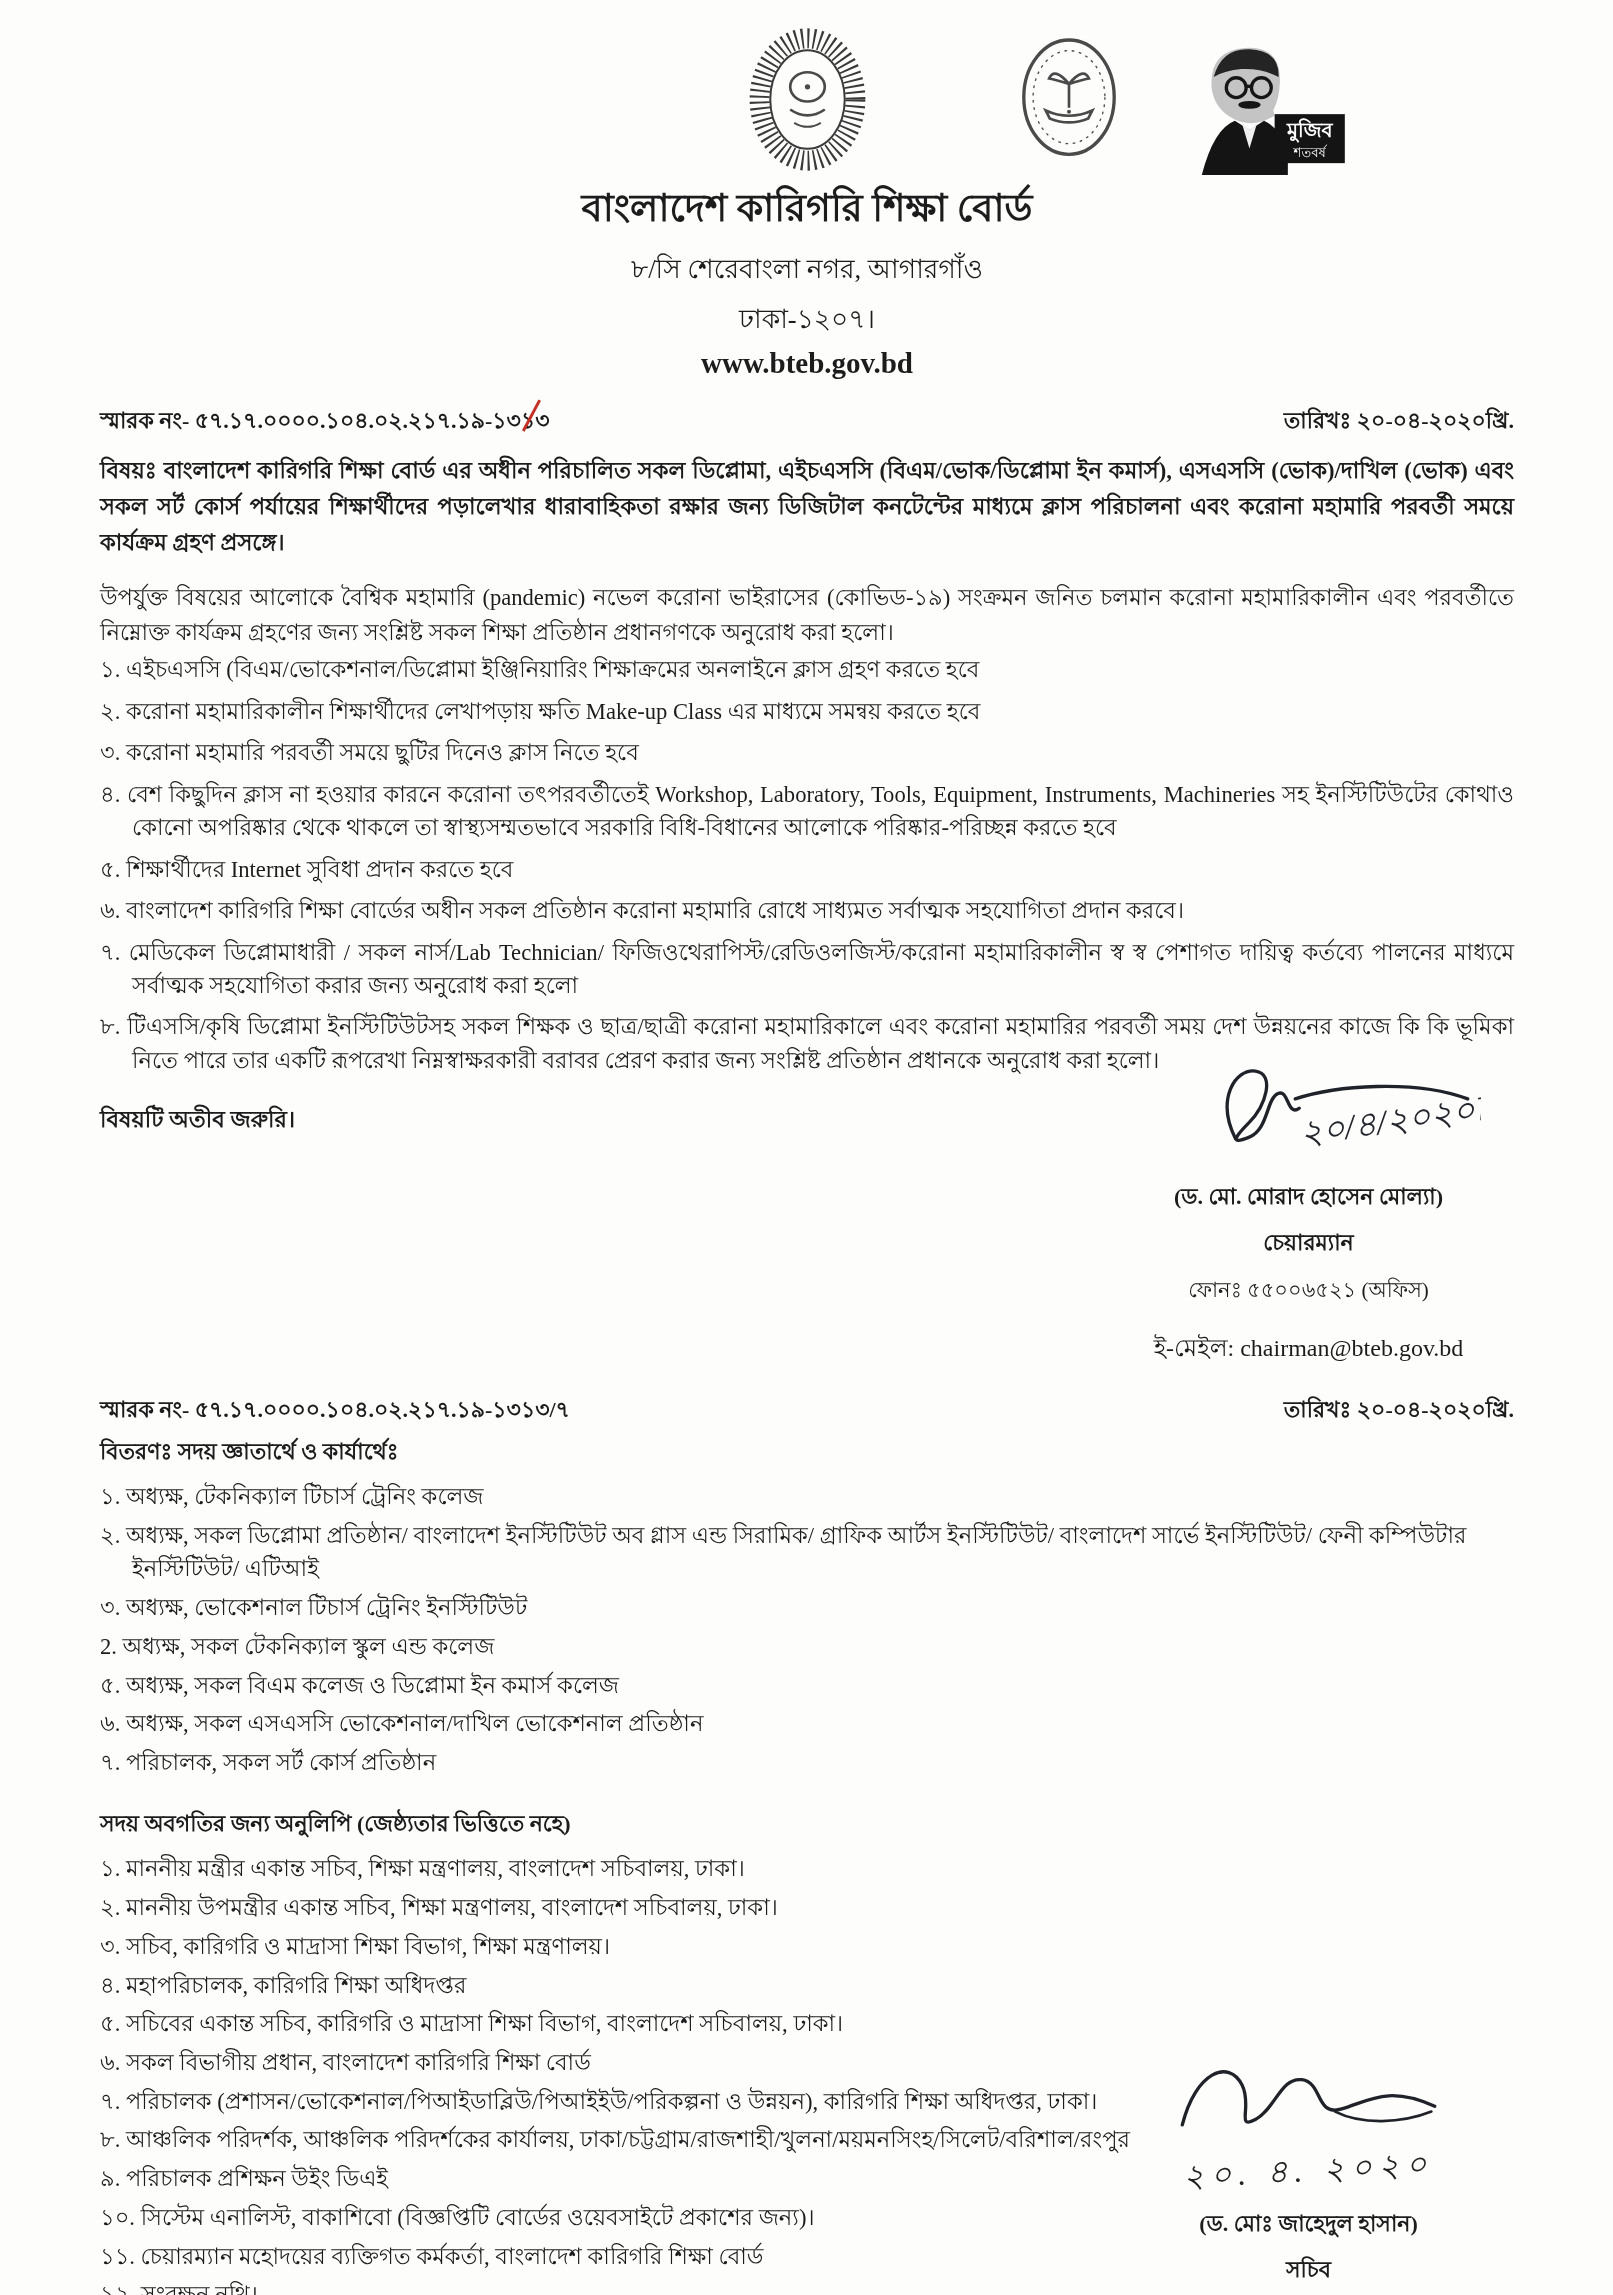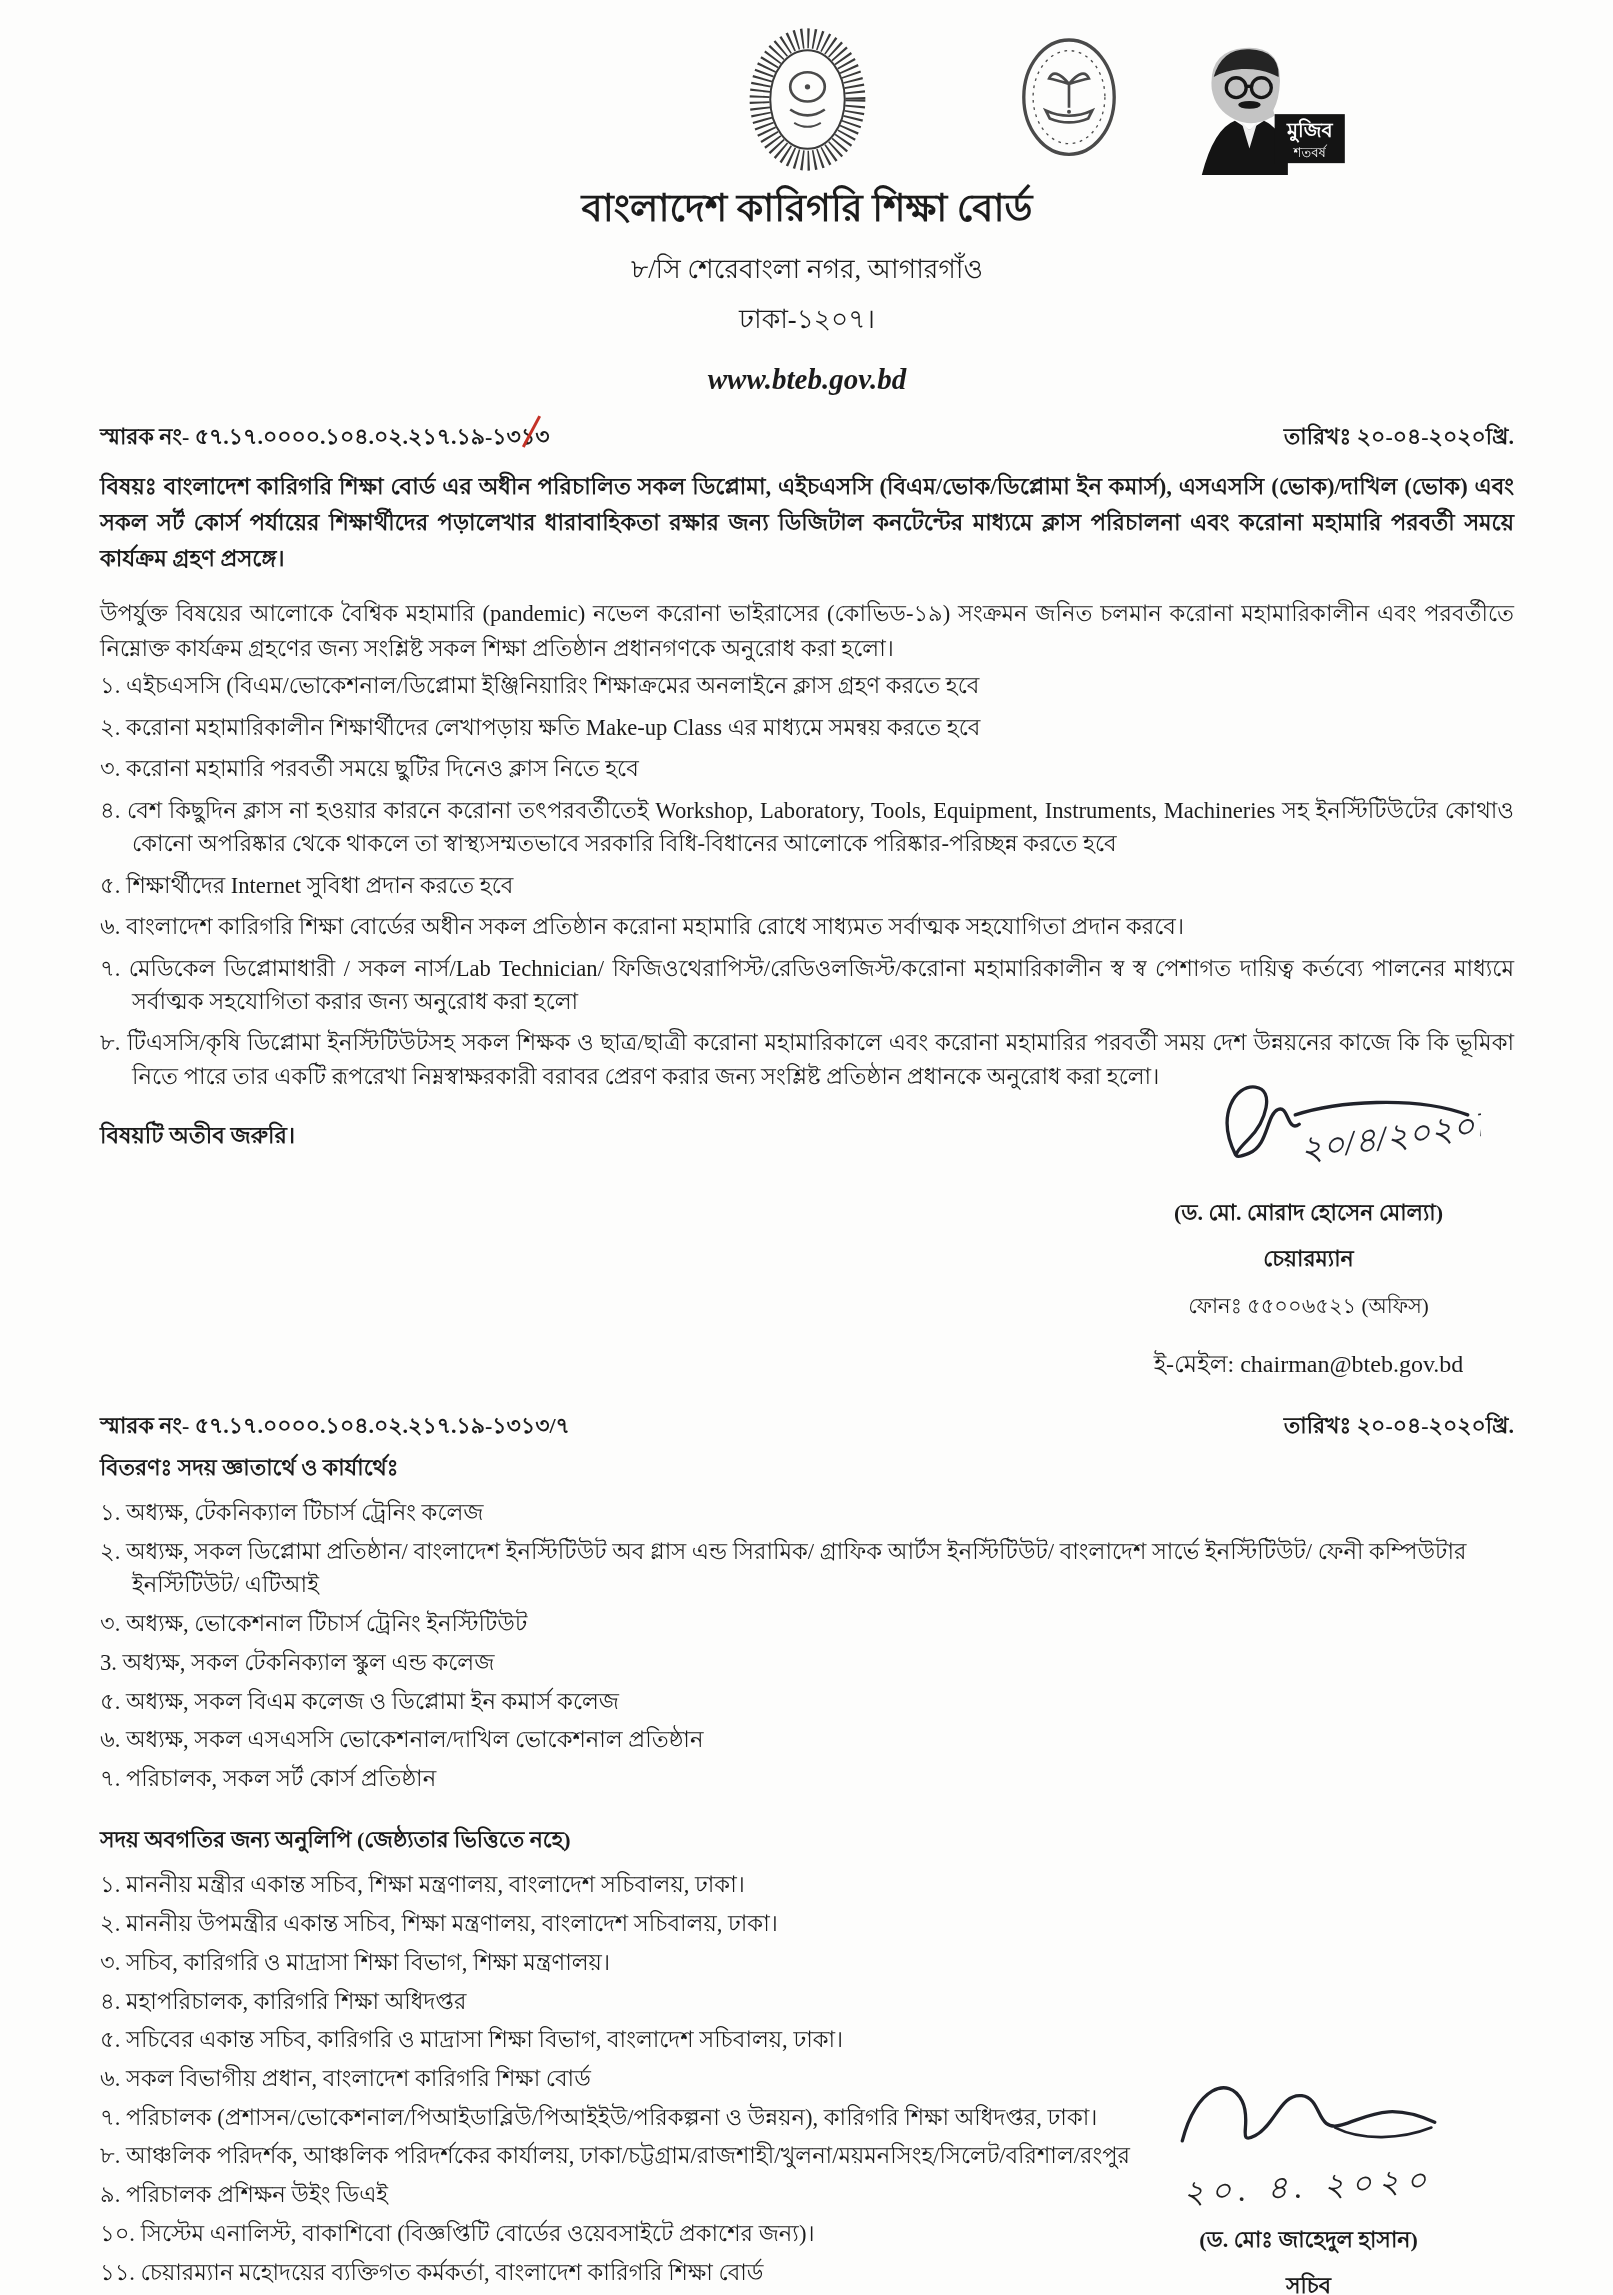--- a/index.html
+++ b/index.html
@@ -5,21 +5,21 @@
   html,body{margin:0;padding:0;background:#e8e8e8;}
   .page{width:1614px;height:2295px;background:#fdfdfc;position:relative;overflow:hidden;
         font-family:"Liberation Serif","DejaVu Serif",serif;color:#1c1c1c;}
   .inner{padding:22.6px 100px 0 100px;}
   
   .hdr{text-align:center;position:relative;}
   .seal{display:block;margin:0 auto;}
   .board{font-size:38px;font-weight:bold;margin-top:2.7px;}
   .addr{font-size:26.5px;margin-top:6.6px;}
   .addr2{font-size:26.5px;margin-top:6.6px;}
-  .web{font-size:29px;font-weight:bold;margin-top:20px;font-style:italic;}
+  .web{font-size:29px;font-weight:bold;margin-top:4px;}
   .toplogos{position:absolute;top:13.3px;right:153px;display:flex;align-items:flex-start;gap:56px;}
   
   .memorow{display:flex;justify-content:space-between;font-size:22px;font-weight:bold;margin-top:22.6px;position:relative;}
   .redmark{position:absolute;left:430px;top:-5.3px;width:2.7px;height:35px;background:#c43227;transform:rotate(28deg);}
   .subject{font-size:22.6px;font-weight:bold;line-height:1.58;text-align:justify;margin-top:13.3px;}
   .para{font-size:22.6px;line-height:1.55;text-align:justify;margin-top:20px;}
   .dirs{margin-top:3px;}
   .li{font-size:22.6px;line-height:1.48;padding-left:32px;text-indent:-32px;margin-bottom:8px;text-align:justify;}
   .urgentrow{display:flex;justify-content:space-between;align-items:flex-start;margin-top:4px;}
   .urgent{font-size:22.6px;font-weight:bold;margin-top:17px;}
@@ -120,21 +120,21 @@
 
     <div class="memorow">
       <span>স্মারক নং- ৫৭.১৭.০০০০.১০৪.০২.২১৭.১৯-১৩১৩/৭</span>
       <span>তারিখঃ ২০-০৪-২০২০খ্রি.</span>
     </div>
     <div class="dist-head">বিতরণঃ সদয় জ্ঞাতার্থে ও কার্যার্থেঃ</div>
     <div class="plist">
       <div class="li">১. অধ্যক্ষ, টেকনিক্যাল টিচার্স ট্রেনিং কলেজ</div>
       <div class="li">২. অধ্যক্ষ, সকল ডিপ্লোমা প্রতিষ্ঠান/ বাংলাদেশ ইনস্টিটিউট অব গ্লাস এন্ড সিরামিক/ গ্রাফিক আর্টস ইনস্টিটিউট/ বাংলাদেশ সার্ভে ইনস্টিটিউট/ ফেনী কম্পিউটার ইনস্টিটিউট/ এটিআই</div>
       <div class="li">৩. অধ্যক্ষ, ভোকেশনাল টিচার্স ট্রেনিং ইনস্টিটিউট</div>
-      <div class="li">3. অধ্যক্ষ, সকল টেকনিক্যাল স্কুল এন্ড কলেজ</div>
+      <div class="li">2. অধ্যক্ষ, সকল টেকনিক্যাল স্কুল এন্ড কলেজ</div>
       <div class="li">৫. অধ্যক্ষ, সকল বিএম কলেজ ও ডিপ্লোমা ইন কমার্স কলেজ</div>
       <div class="li">৬. অধ্যক্ষ, সকল এসএসসি ভোকেশনাল/দাখিল ভোকেশনাল প্রতিষ্ঠান</div>
       <div class="li">৭. পরিচালক, সকল সর্ট কোর্স প্রতিষ্ঠান</div>
     </div>
 
     <div class="copies">
       <div class="cop-head">সদয় অবগতির জন্য অনুলিপি (জেষ্ঠ্যতার ভিত্তিতে নহে)</div>
       <div class="plist">
         <div class="li">১. মাননীয় মন্ত্রীর একান্ত সচিব, শিক্ষা মন্ত্রণালয়, বাংলাদেশ সচিবালয়, ঢাকা।</div>
         <div class="li">২. মাননীয় উপমন্ত্রীর একান্ত সচিব, শিক্ষা মন্ত্রণালয়, বাংলাদেশ সচিবালয়, ঢাকা।</div>

